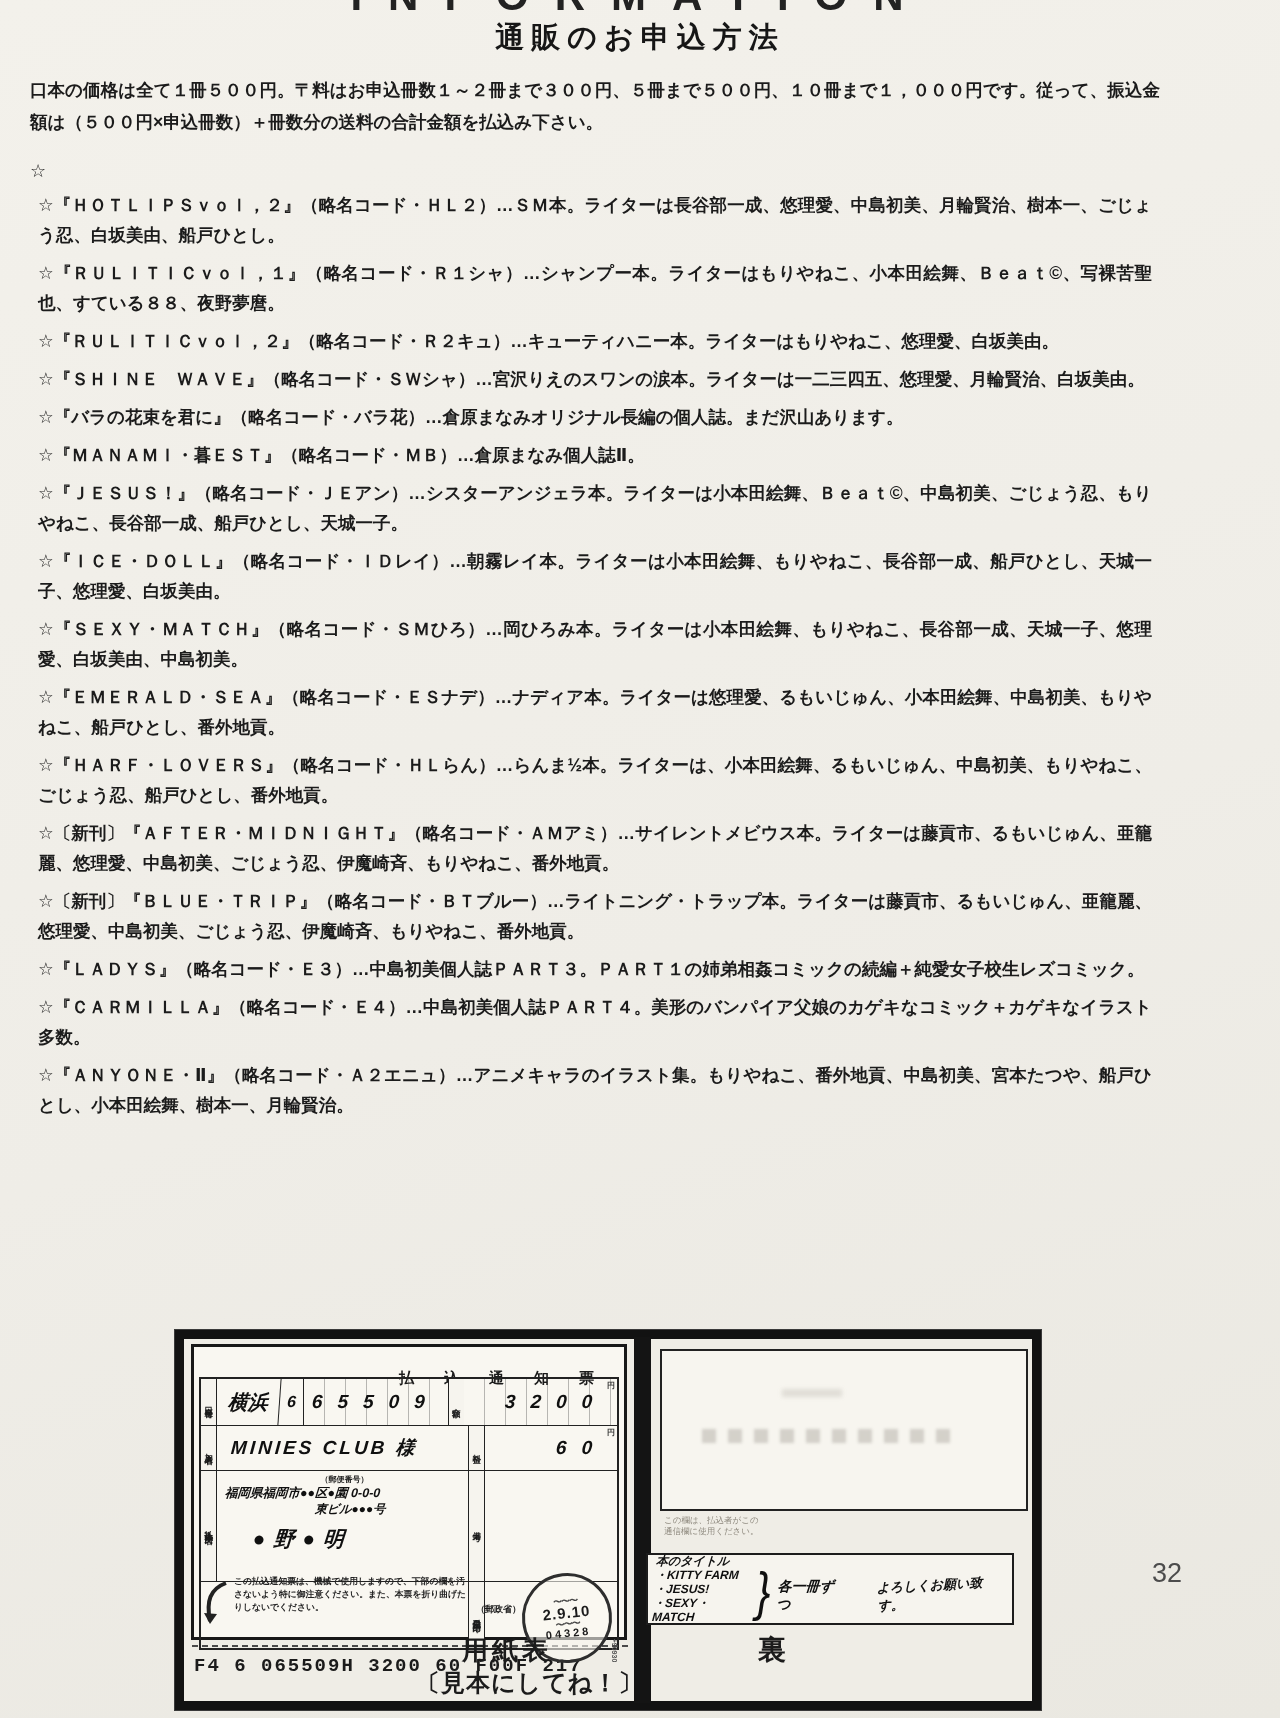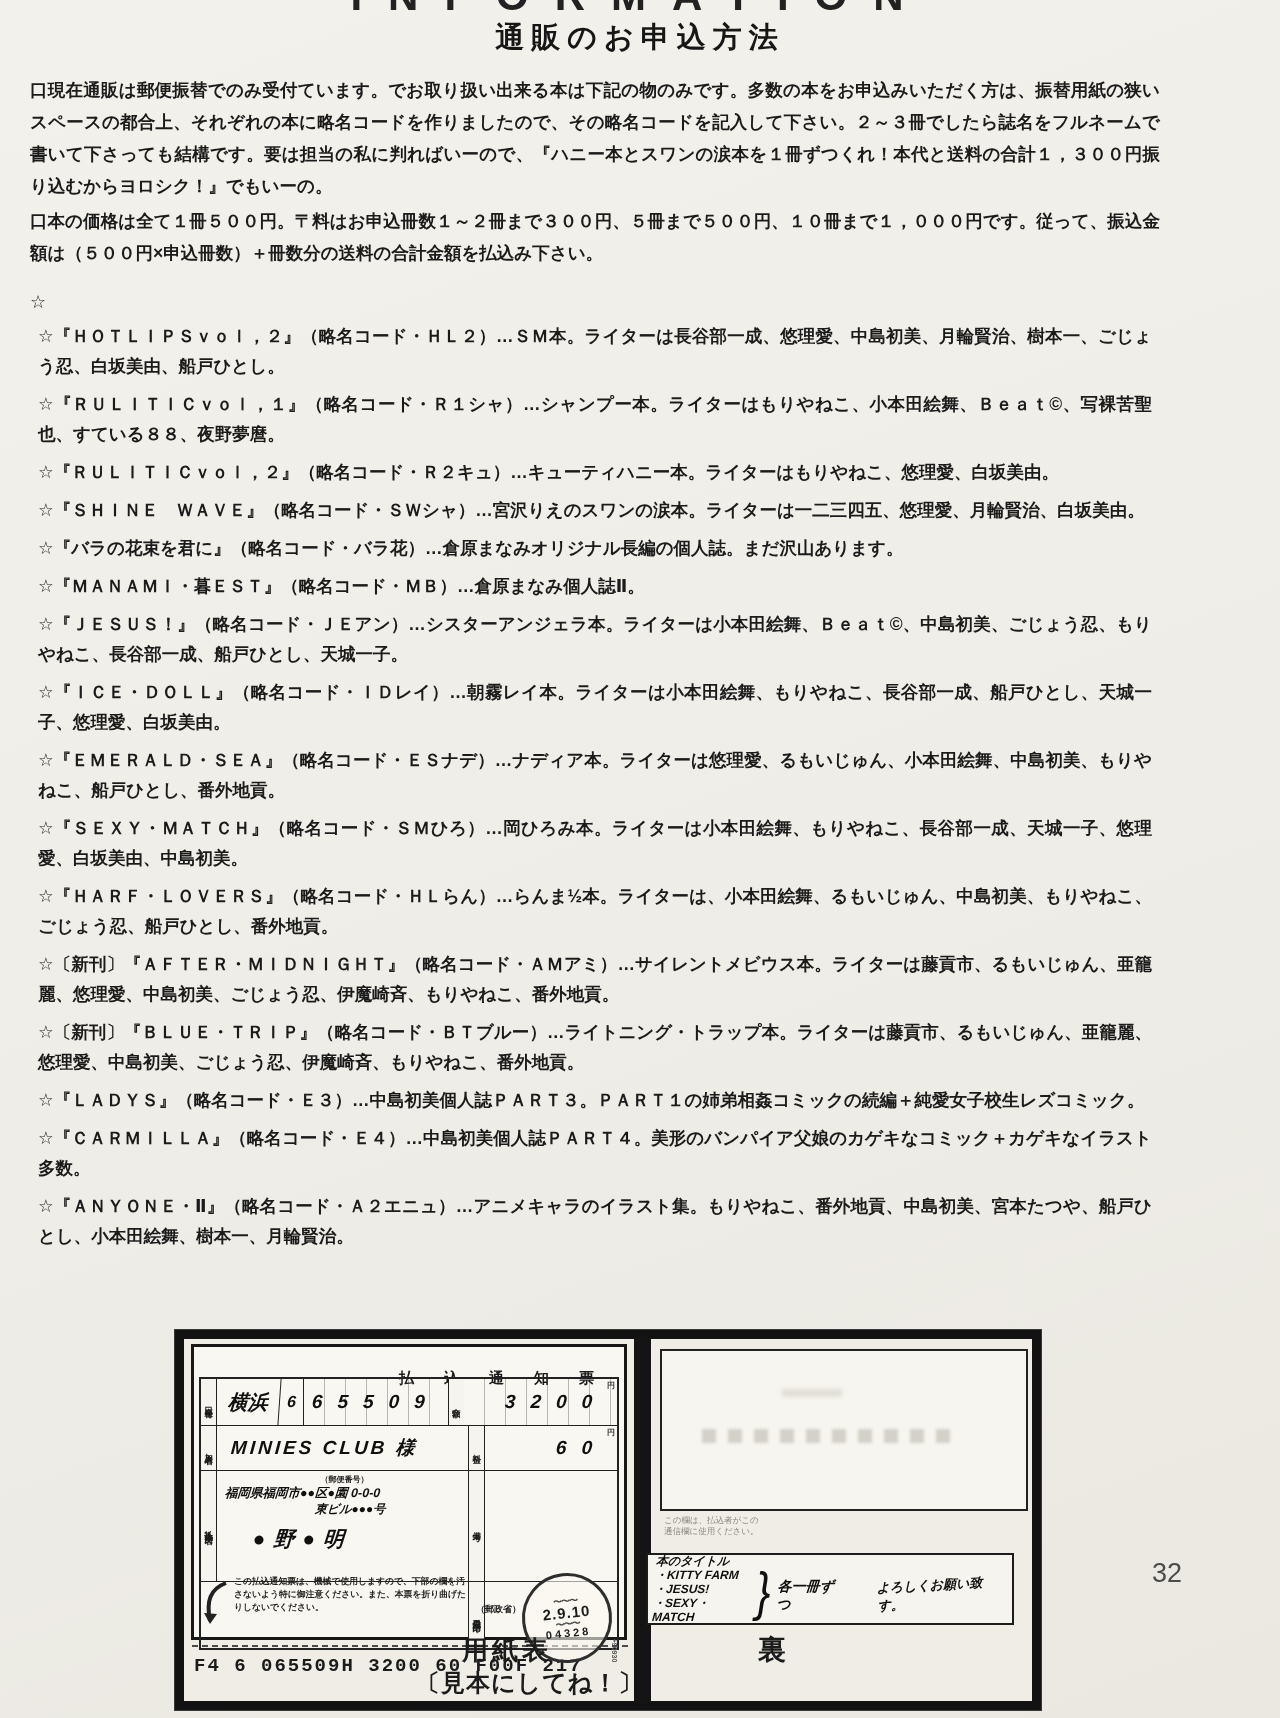--- a/index.html
+++ b/index.html
@@ -128,35 +128,34 @@
 
 <div class="page">
 
   <div class="header">
     <div class="info-title">INFORMATION</div>
     <div class="sub-title">通販のお申込方法</div>
   </div>
 
   <div class="content">
     <div class="intro">
-      <p>口現在通販は郵便振替でのみ受付ています。でお取り扱い出来る本は下記の物のみです。多数の本をお申込みいただく方は、振替用紙の狭いスペースの都合上、それぞれの本に略名コードを作りましたので、その略名コードを記入して下さい。２～３冊でしたら誌名をフルネームで書いて下さっても結構です。要は担当の私に判ればいーので、『ハニー本とスワンの涙本を１冊ずつくれ！本代と送料の合計１，３００円振り込むからヨロシク！』でもいーの。</p>
       <p>口本の価格は全て１冊５００円。〒料はお申込冊数１～２冊まで３００円、５冊まで５００円、１０冊まで１，０００円です。従って、振込金額は（５００円×申込冊数）＋冊数分の送料の合計金額を払込み下さい。</p>
     </div>
     <div class="solo-star">☆</div>
     <div class="items">
         <p class="item">☆『ＨＯＴＬＩＰＳｖｏｌ，２』（略名コード・ＨＬ２）…ＳＭ本。ライターは長谷部一成、悠理愛、中島初美、月輪賢治、樹本一、ごじょう忍、白坂美由、船戸ひとし。</p>
         <p class="item">☆『ＲＵＬＩＴＩＣｖｏｌ，１』（略名コード・Ｒ１シャ）…シャンプー本。ライターはもりやねこ、小本田絵舞、Ｂｅａｔ©、写裸苦聖也、すている８８、夜野夢麿。</p>
         <p class="item">☆『ＲＵＬＩＴＩＣｖｏｌ，２』（略名コード・Ｒ２キュ）…キューティハニー本。ライターはもりやねこ、悠理愛、白坂美由。</p>
         <p class="item">☆『ＳＨＩＮＥ　ＷＡＶＥ』（略名コード・ＳＷシャ）…宮沢りえのスワンの涙本。ライターは一二三四五、悠理愛、月輪賢治、白坂美由。</p>
         <p class="item">☆『バラの花束を君に』（略名コード・バラ花）…倉原まなみオリジナル長編の個人誌。まだ沢山あります。</p>
         <p class="item">☆『ＭＡＮＡＭＩ・暮ＥＳＴ』（略名コード・ＭＢ）…倉原まなみ個人誌Ⅱ。</p>
         <p class="item">☆『ＪＥＳＵＳ！』（略名コード・ＪＥアン）…シスターアンジェラ本。ライターは小本田絵舞、Ｂｅａｔ©、中島初美、ごじょう忍、もりやねこ、長谷部一成、船戸ひとし、天城一子。</p>
         <p class="item">☆『ＩＣＥ・ＤＯＬＬ』（略名コード・ＩＤレイ）…朝霧レイ本。ライターは小本田絵舞、もりやねこ、長谷部一成、船戸ひとし、天城一子、悠理愛、白坂美由。</p>
+        <p class="item">☆『ＳＥＸＹ・ＭＡＴＣＨ』（略名コード・ＳＭひろ）…岡ひろみ本。ライターは小本田絵舞、もりやねこ、長谷部一成、天城一子、悠理愛、白坂美由、中島初美。</p>
         <p class="item">☆『ＥＭＥＲＡＬＤ・ＳＥＡ』（略名コード・ＥＳナデ）…ナディア本。ライターは悠理愛、るもいじゅん、小本田絵舞、中島初美、もりやねこ、船戸ひとし、番外地貢。</p>
-        <p class="item">☆『ＳＥＸＹ・ＭＡＴＣＨ』（略名コード・ＳＭひろ）…岡ひろみ本。ライターは小本田絵舞、もりやねこ、長谷部一成、天城一子、悠理愛、白坂美由、中島初美。</p>
         <p class="item">☆『ＨＡＲＦ・ＬＯＶＥＲＳ』（略名コード・ＨＬらん）…らんま½本。ライターは、小本田絵舞、るもいじゅん、中島初美、もりやねこ、ごじょう忍、船戸ひとし、番外地貢。</p>
         <p class="item">☆〔新刊〕『ＡＦＴＥＲ・ＭＩＤＮＩＧＨＴ』（略名コード・ＡＭアミ）…サイレントメビウス本。ライターは藤貢市、るもいじゅん、亜籠麗、悠理愛、中島初美、ごじょう忍、伊魔崎斉、もりやねこ、番外地貢。</p>
         <p class="item">☆〔新刊〕『ＢＬＵＥ・ＴＲＩＰ』（略名コード・ＢＴブルー）…ライトニング・トラップ本。ライターは藤貢市、るもいじゅん、亜籠麗、悠理愛、中島初美、ごじょう忍、伊魔崎斉、もりやねこ、番外地貢。</p>
         <p class="item">☆『ＬＡＤＹＳ』（略名コード・Ｅ３）…中島初美個人誌ＰＡＲＴ３。ＰＡＲＴ１の姉弟相姦コミックの続編＋純愛女子校生レズコミック。</p>
         <p class="item">☆『ＣＡＲＭＩＬＬＡ』（略名コード・Ｅ４）…中島初美個人誌ＰＡＲＴ４。美形のバンパイア父娘のカゲキなコミック＋カゲキなイラスト多数。</p>
         <p class="item">☆『ＡＮＹＯＮＥ・Ⅱ』（略名コード・Ａ２エニュ）…アニメキャラのイラスト集。もりやねこ、番外地貢、中島初美、宮本たつや、船戸ひとし、小本田絵舞、樹本一、月輪賢治。</p>
       </div>
   </div>
 
   <div class="forms">

